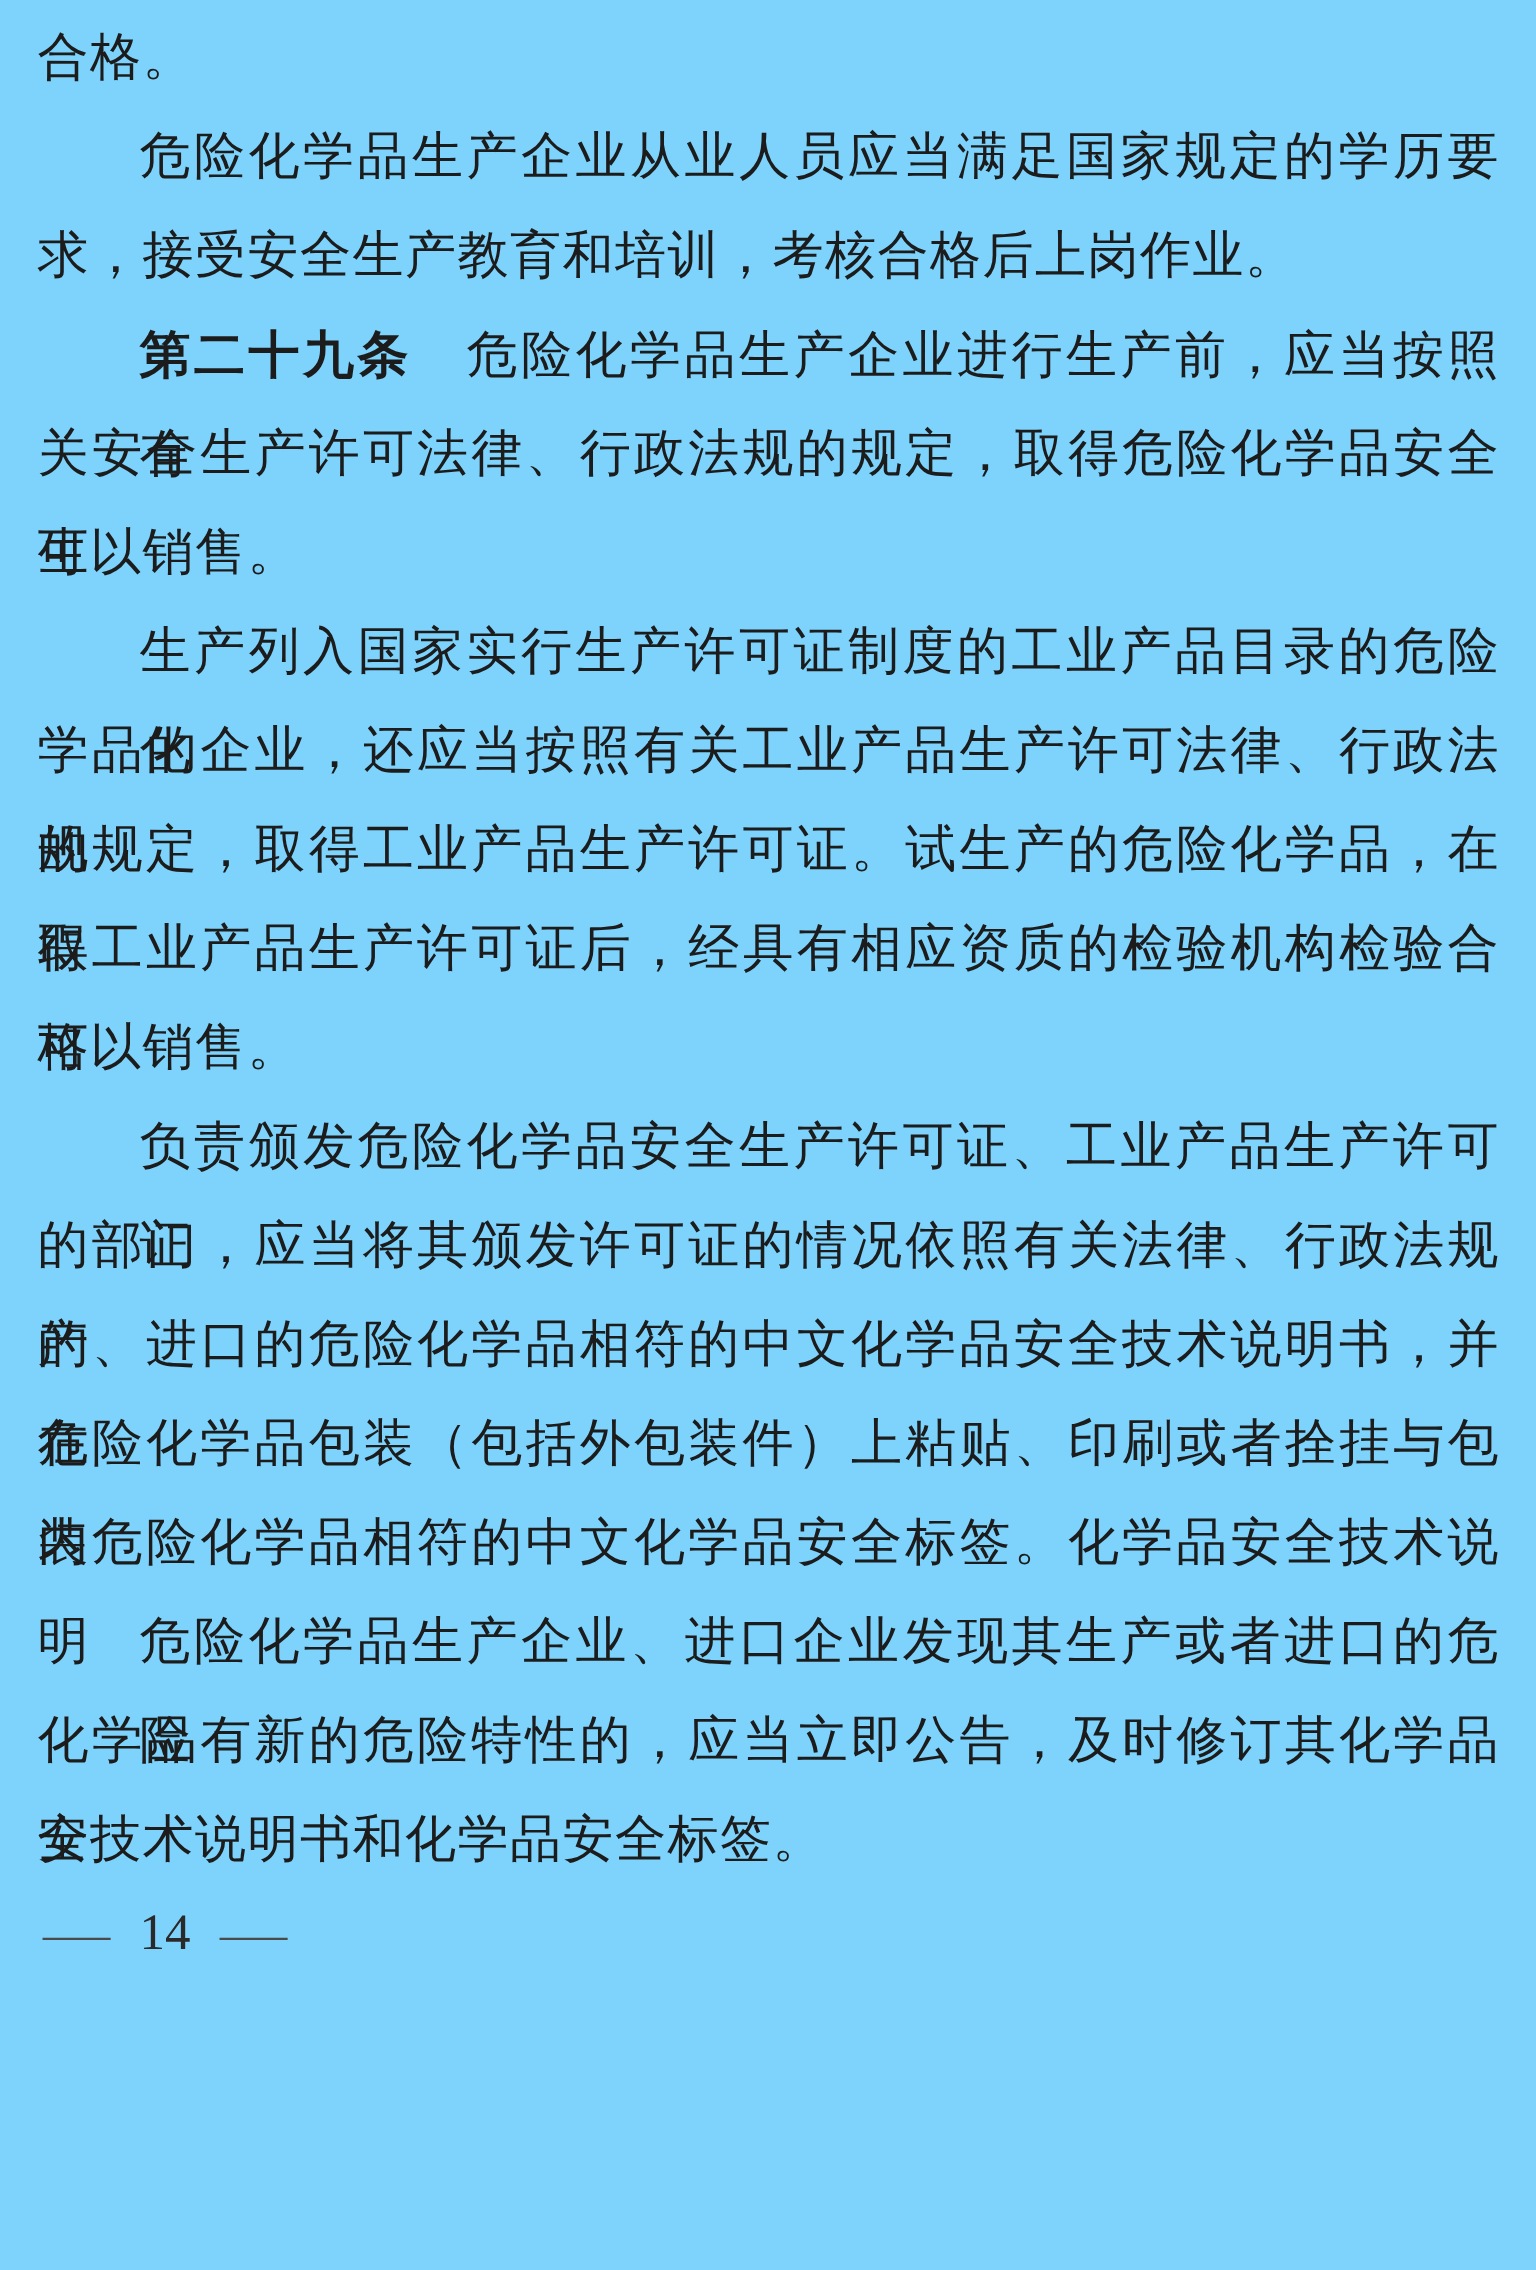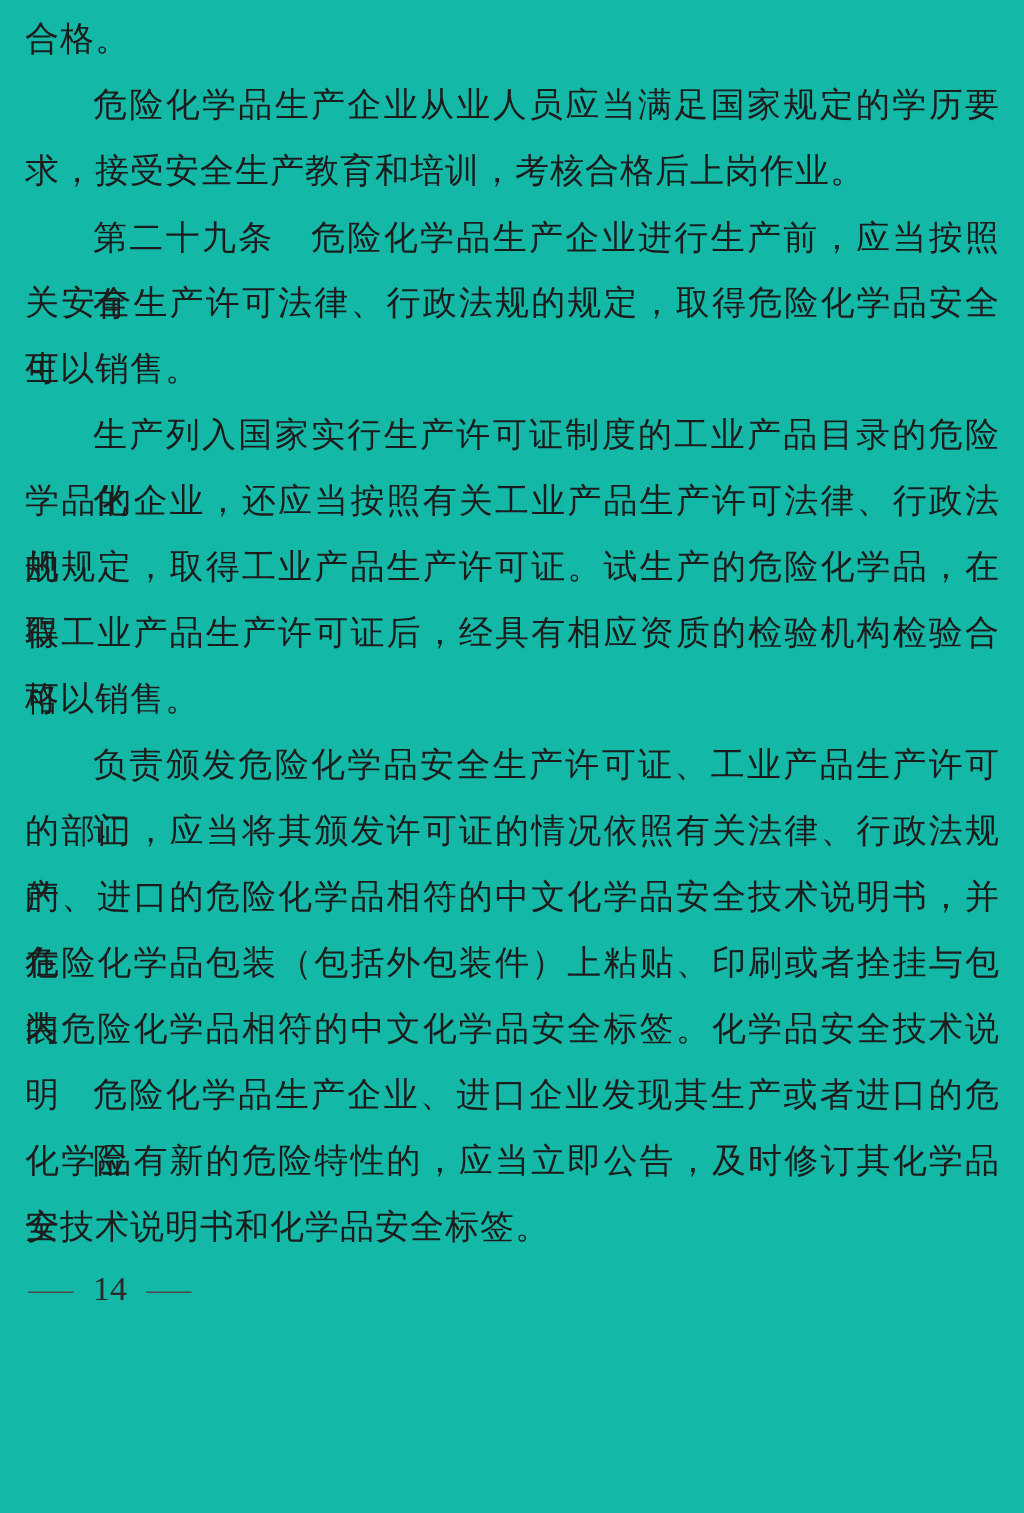--- a/index.html
+++ b/index.html
@@ -4,21 +4,21 @@
 <style>
   html, body {
     margin: 0;
     padding: 0;
     background: #ffffff;
   }
   .page {
     position: relative;
     width: 1024px;
     height: 1513px;
-    background: #14b8a6;
+    background: #7dd3fc;
     color: #1c1c1c;
     font-family: "Liberation Serif", serif;
     overflow: hidden;
     box-sizing: border-box;
     padding: 6px 24px 0 25px;
   }
   .body-text .line {
     height: 66px;
     line-height: 66px;
     font-size: 34px;
@@ -29,21 +29,21 @@
   .body-text .line.indent {
     padding-left: 68px;
   }
   .body-text .line.justify {
     text-align: justify;
     text-align-last: justify;
     text-justify: inter-character;
   }
   .body-text .line .bold {
     font-family: "Liberation Sans", sans-serif;
-    font-weight: 400;
+    font-weight: 700;
   }
   .footer {
     margin-top: 4px;
     padding-left: 10px;
     height: 50px;
     line-height: 50px;
     font-size: 32px;
     color: #3a3a3a;
     display: flex;
     align-items: center;

